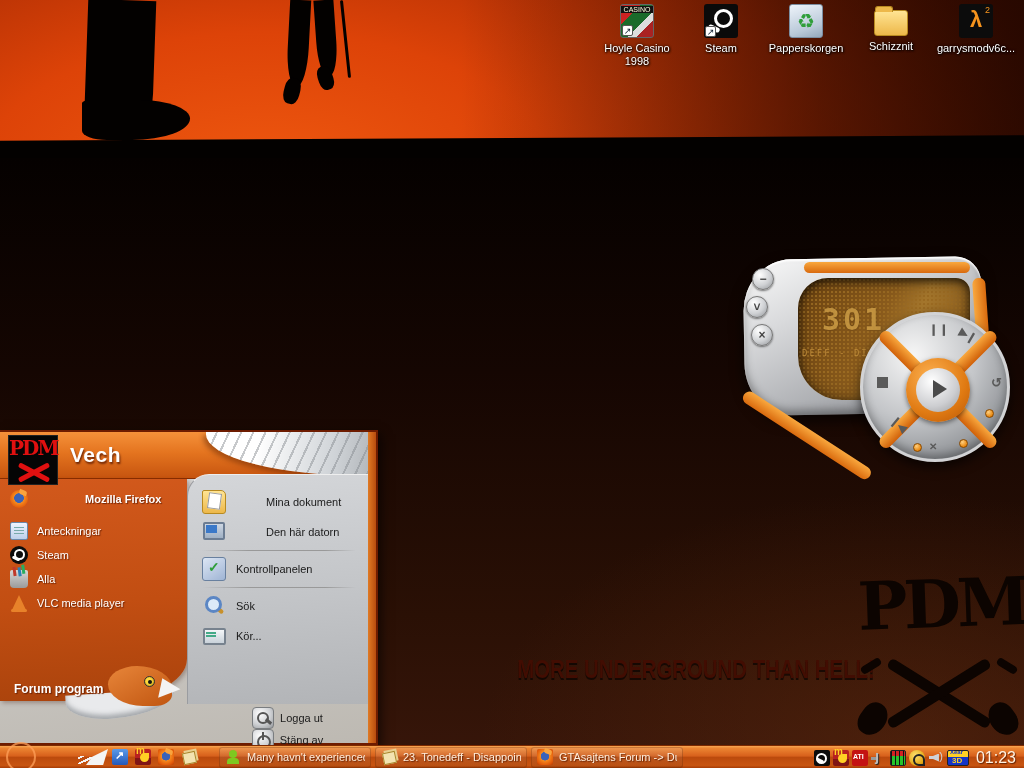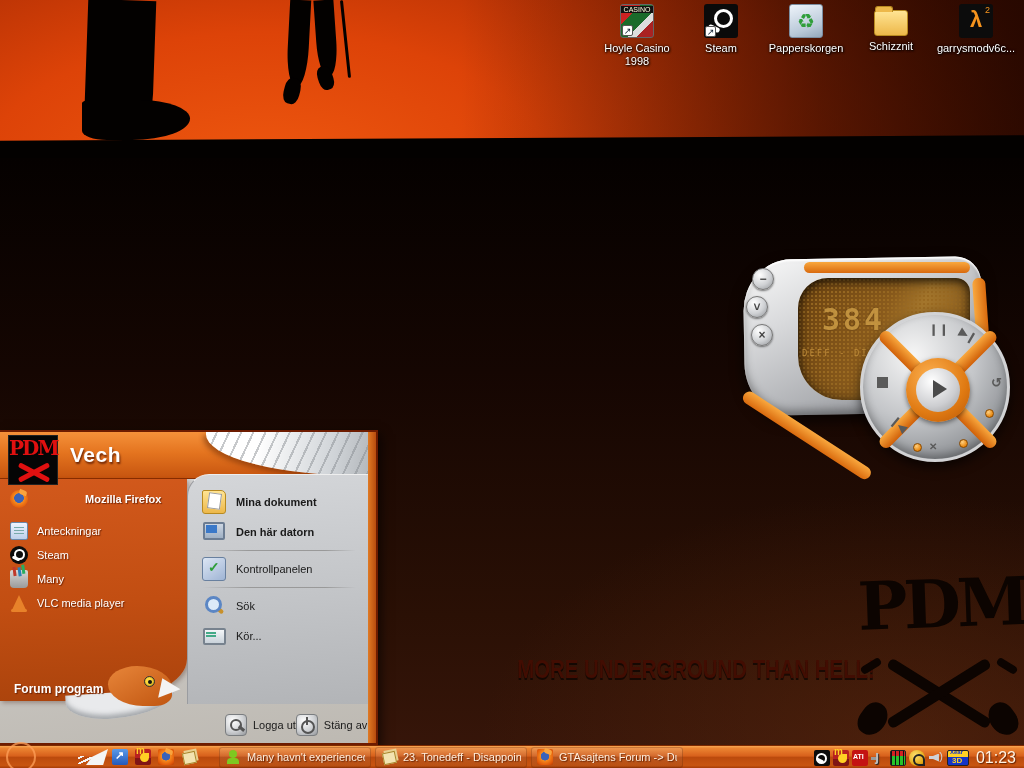--- a/index.html
+++ b/index.html
@@ -177,27 +177,27 @@
   #eagle-swoosh { position:absolute; left:-42px; top:26px; width:110px; height:26px;
     background:#e9eaec; border-radius:0 0 60% 40%/0 0 100% 70%;
     box-shadow:inset 0 -4px 5px rgba(120,125,130,.6); transform:rotate(-4deg); }
 
   #sm-right { left:187px; top:42px; width:183px; height:230px;
     background:linear-gradient(175deg,#d4d6d9 0%, #c2c4c7 55%, #b2b4b7 100%);
     border-radius:22px 0 0 0; border-left:1px solid #9a9ca0; border-top:1px solid #eee;
     padding-top:12px; }
   .smr-item { display:flex; align-items:center; gap:10px; padding:4px 4px 4px 14px; height:30px; cursor:pointer; }
   .smr-item .txt { font-size:11px; color:#1a1a1a; }
-  .smr-item .txt.bold { font-weight:bold; }
+  .smr-item .txt.bold { font-weight:normal;margin-left:30px; }
   .smr-div { height:1px; background:linear-gradient(to right, rgba(0,0,0,0), #999 30%, #999 80%, rgba(0,0,0,0));
     margin:3px 14px; }
   #sm-rightstrip { right:0; top:0; width:8px; height:100%;
     background:linear-gradient(90deg,#e07a24,#b84c0e); }
-  #sm-bottom { left:187px; top:275px; width:183px; height:36px; display:flex; align-items:center;
-    justify-content:flex-start; gap:0; padding-left:38px; }
+  #sm-bottom { left:177px; top:275px; width:183px; height:36px; display:flex; align-items:center;
+    justify-content:flex-start; gap:0; padding-left:38px;flex-direction:column; }
   .sm-powbtn { display:flex; align-items:center; gap:6px; cursor:pointer; }
   .sm-powbtn .btnface { width:22px; height:22px; border-radius:4px;
     background:radial-gradient(circle at 35% 30%, #fff, #cfd1d4 55%, #94979b);
     border:1px solid #7a7d80; position:relative; }
   .sm-powbtn .lab { font-size:11px; color:#1a1a1a; }
   .ic-key::after { content:""; position:absolute; left:4px; top:4px; width:8px; height:8px;
     border:2px solid #555; border-radius:50%; }
   .ic-key::before { content:""; position:absolute; left:12px; top:12px; width:7px; height:3px;
     background:#555; transform:rotate(40deg); }
   .ic-power::after { content:""; position:absolute; left:4px; top:5px; width:10px; height:10px;
@@ -361,21 +361,21 @@
   <div class="abs dicon" style="left:934px;top:4px;">
     <div class="img img-lambda"></div>
     <div class="lbl">garrysmodv6c...</div>
   </div>
 
   <div class="abs" id="mp">
     <div class="abs" id="mp-body"></div>
     <div class="abs" id="mp-topbar"></div>
     <div class="abs" id="mp-sidebar-tab"></div>
     <div class="abs" id="mp-display">
-      <span id="mp-time">384</span>
+      <span id="mp-time">301</span>
       <span id="mp-track">DEFF - DISAPPOINTED</span>
     </div>
     <div class="abs mp-rbtn" id="mp-min">−</div>
     <div class="abs mp-rbtn" id="mp-chev">˅</div>
     <div class="abs mp-rbtn" id="mp-close">×</div>
     <div class="abs" id="mp-ctrl">
       <div class="mp-x" id="mp-x1"></div>
       <div class="mp-x" id="mp-x2"></div>
       <span class="mp-glyph" id="mp-pause">❙❙</span>
       <span class="mp-glyph" id="mp-next">▶❙</span>
@@ -414,21 +414,21 @@
         <div class="sm-item">
           <span class="mico i-notepad"></span>
           <span class="txt">Anteckningar</span>
         </div>
         <div class="sm-item">
           <span class="mico i-steam"></span>
           <span class="txt">Steam</span>
         </div>
         <div class="sm-item">
           <span class="mico i-paint"></span>
-          <span class="txt">Many</span>
+          <span class="txt">Alla</span>
         </div>
         <div class="sm-item">
           <span class="mico i-vlc"></span>
           <span class="txt">VLC media player</span>
         </div>
       </div>
     </div>
     <div class="abs" id="sm-allprog">Forum program</div>
     <div class="abs" id="eagle">
       <div id="eagle-swoosh"></div>

